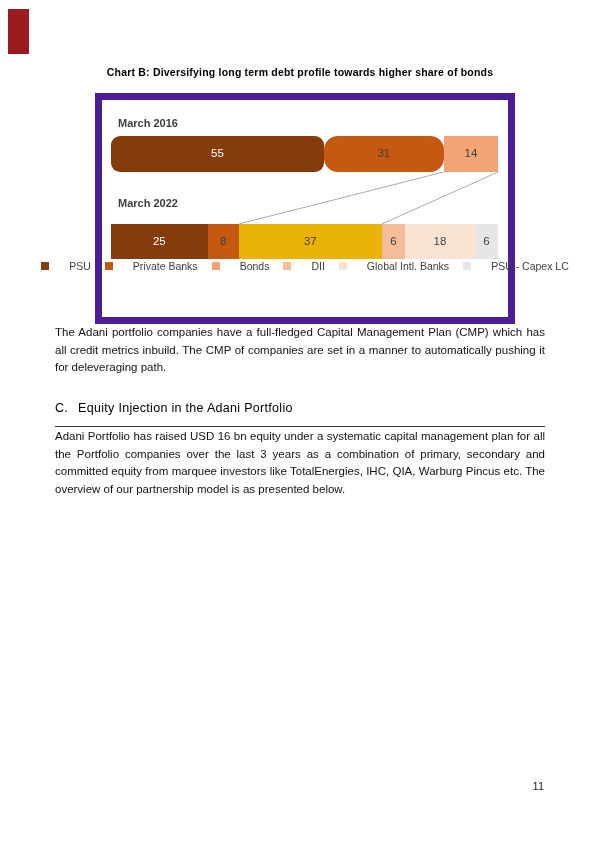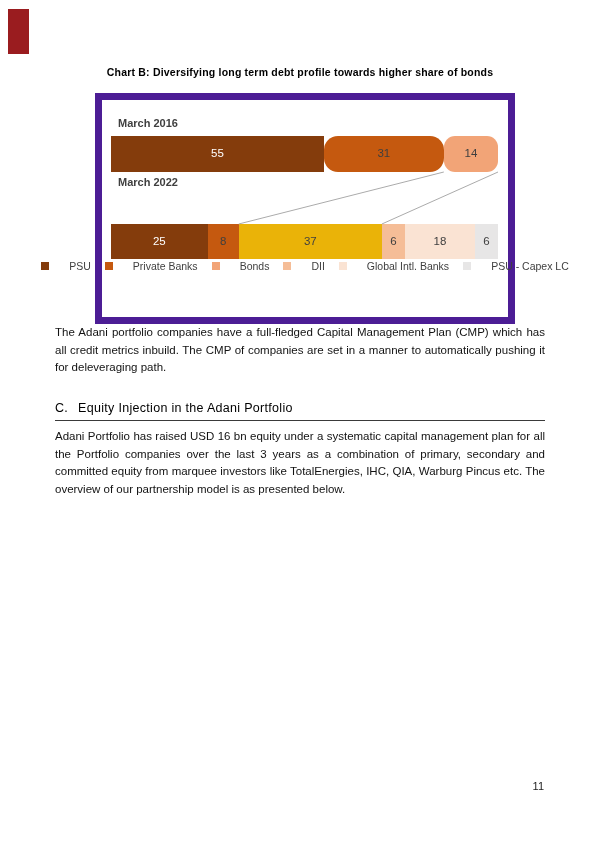--- a/index.html
+++ b/index.html
@@ -35,21 +35,21 @@
     background: #ffffff;
   }
   .cat-label {
     position: absolute;
     left: 16px;
     font-size: 11px;
     font-weight: bold;
     color: #3f3f3f;
   }
   .cat-label.l1 { top: 17px; }
-  .cat-label.l2 { top: 76px; }
+  .cat-label.l2 { top: 97px; }
   .bar {
     position: absolute;
     left: 9px;
     width: 387px;
     display: flex;
     flex-direction: row;
   }
   .bar.bar1 { top: 36px; height: 36px; }
   .bar.bar2 { top: 124px; height: 35px; }
   .seg {
@@ -107,21 +107,21 @@
   .body-text.p1 { top: 324px; }
   .body-text.p2 { top: 428px; }
   .heading {
     position: absolute;
     left: 55px; top: 401px;
     width: 490px;
     font-size: 12.5px;
     letter-spacing: 0.3px;
     color: #000000;
     border-bottom: 1px solid #3a3a3a;
-    padding-bottom: 5px;
+    padding-bottom: 11px;
   }
   .heading .h-num { margin-right: 10px; }
   .page-number {
     position: absolute;
     right: 56px; top: 780px;
     font-size: 11px;
     color: #222222;
   }
 </style>
 </head>
@@ -129,27 +129,27 @@
 
 <div class="page">
 
   <div class="red-mark" style="background: rgb(154, 28, 31);"></div>
 
   <div class="chart-title">Chart B: Diversifying long term debt profile towards higher share of bonds</div>
 
   <div class="chart-box">
     <div class="cat-label l1">March 2016</div>
     <div class="bar bar1" id="bar-0">
-        <div class="seg" style="width: 55%; background: rgb(132, 60, 12);">
+        <div class="seg" style="width: 55%; background: rgb(132, 60, 12); border-radius: 9px;">
           <span class="seg-label" style="color: rgb(255, 255, 255);">55</span>
         </div>
         <div class="seg" style="width: 31%; background: rgb(197, 89, 15); border-radius: 14px;">
           <span class="seg-label" style="color: rgb(63, 63, 63);">31</span>
         </div>
-        <div class="seg" style="width: 14%; background: rgb(242, 164, 119); border-radius: 11px;">
+        <div class="seg" style="width: 14%; background: rgb(242, 164, 119);">
           <span class="seg-label" style="color: rgb(63, 63, 63);">14</span>
         </div>
       </div>
 
     <div class="cat-label l2">March 2022</div>
     <div class="bar bar2" id="bar-1">
         <div class="seg" style="width: 25%; background: rgb(132, 60, 12);">
           <span class="seg-label" style="color: rgb(255, 255, 255);">25</span>
         </div>
         <div class="seg" style="width: 8%; background: rgb(197, 89, 15);">

